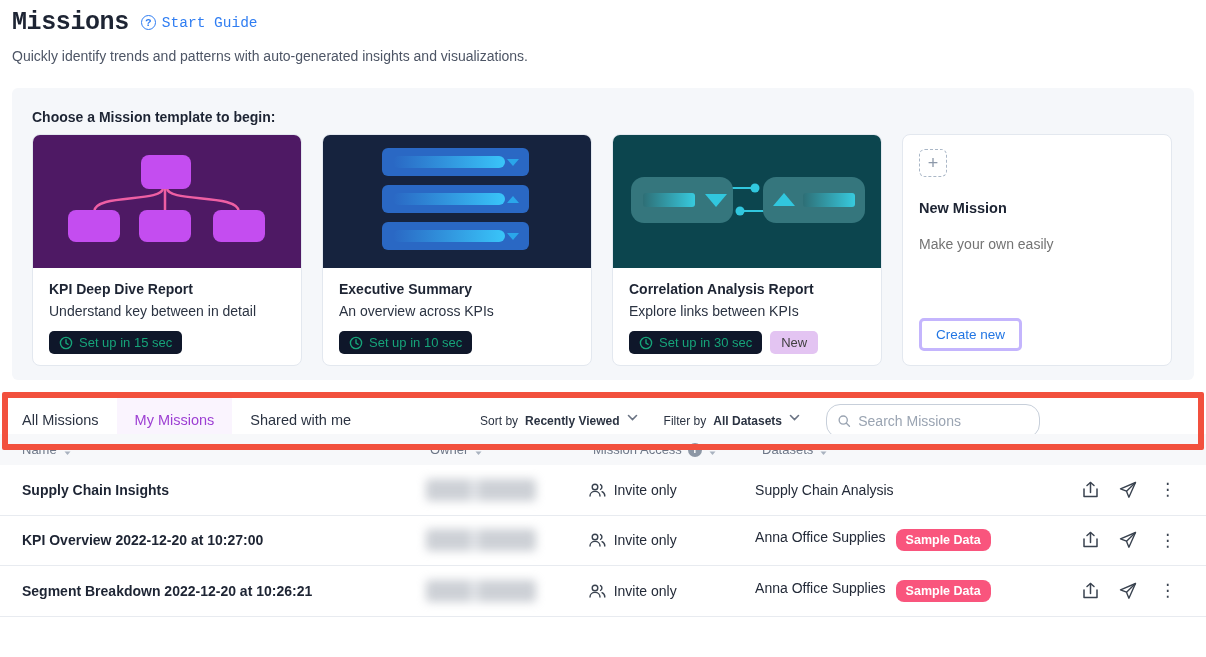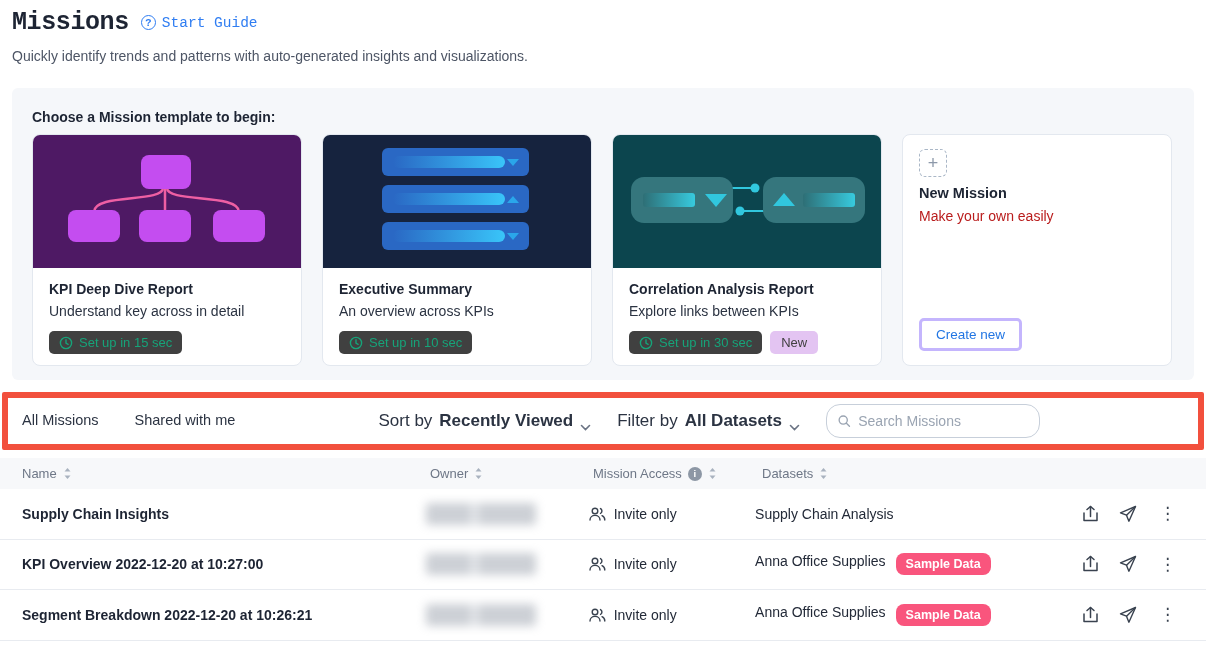--- a/index.html
+++ b/index.html
@@ -17,44 +17,44 @@
   
   .panel { position:absolute; left:12px; top:88px; width:1182px; height:292px; background:#f5f7fa; border-radius:6px; }
   .panel-heading { position:absolute; left:20px; top:21px; font-size:14px; font-weight:700; color:#1d2433; }
   .cards { position:absolute; left:20px; top:46px; display:flex; gap:20px; }
   .card { width:270px; height:232px; background:#fff; border:1px solid #e3e8ef; border-radius:8px; overflow:hidden; cursor:pointer; }
   .thumb { display:block; width:268px; height:133px; }
   .card-body { padding:13px 16px 0; }
   .card-title { font-size:14px; font-weight:700; color:#1d2433; }
   .card-desc { margin-top:6px; font-size:14px; color:#2b3342; }
   .badge-row { margin-top:12px; display:flex; align-items:center; gap:8px; }
-  .setup-badge { display:inline-flex; align-items:center; gap:6px; background:#404040; color:#16a379; font-size:13px; padding:4px 10px; border-radius:5px; }
+  .setup-badge { display:inline-flex; align-items:center; gap:6px; background:#0f172a; color:#16a379; font-size:13px; padding:4px 10px; border-radius:5px; }
   .new-badge { background:#e3c4f2; color:#404040; font-size:13px; padding:4px 11px; border-radius:5px; }
   .card.new-card { padding:14px 16px; position:relative; overflow:visible; }
   .plus-box { width:28px; height:28px; border:1.5px dashed #aab7c7; border-radius:6px; color:#8d99aa; font-size:18px; line-height:1; display:flex; align-items:center; justify-content:center; }
-  .nm-title { margin-top:8px; font-size:14.5px; font-weight:700; color:#1d2433; }
-  .nm-desc { margin-top:7px; font-size:14px; color:#b91c1c; }
+  .nm-title { margin-top:23px; font-size:14.5px; font-weight:700; color:#1d2433; }
+  .nm-desc { margin-top:20px; font-size:14px; color:#737373; }
   .create-btn { position:absolute; left:16px; bottom:14px; background:#fff; border:3px solid #c4b5fd; color:#2276e3; border-radius:5px; font-size:13.5px; font-family:inherit; padding:6px 14px; cursor:pointer; }
 
   
   .toolbar { position:absolute; left:0; top:392px; width:1056px; height:58px; display:flex; align-items:center; background:#fff; }
   .tabs { display:flex; height:100%; margin-left:22px; }
   .tab { display:flex; align-items:center; padding:0 18px; font-size:14.5px; color:#2b3342; cursor:pointer; border-bottom:2px solid transparent; white-space:nowrap; }
   .tab:first-child { padding-left:0; }
   .tab.active { color:#9d3fd3; background:#faf4fe; border-bottom-color:#9d3fd3; }
   .controls { margin-left:auto; display:flex; align-items:center; gap:26px; margin-right:16px; }
-  .dropdown { display:flex; align-items:flex-end; gap:7px; font-size:17px; color:#2b3342; cursor:pointer; white-space:nowrap; }
+  .dropdown { display:flex; align-items:flex-start; gap:7px; font-size:12px; color:#2b3342; cursor:pointer; white-space:nowrap; }
   .dropdown .dd-value { font-weight:700; }
   .search { width:214px; height:34px; background:#fff; border:1px solid #c7cfda; border-radius:14px; display:flex; align-items:center; gap:7px; padding:0 10px; }
   .search input { border:none; outline:none; background:transparent; font-size:14px; color:#333; width:100%; font-family:inherit; }
   .search input::placeholder { color:#9aa4b2; }
   .annotation { position:absolute; left:2px; top:392px; width:1202px; height:58px; border:6px solid #f2503d; border-radius:2px; pointer-events:none; z-index:10; }
 
   
-  .table { position:absolute; left:0; top:458px; width:1206px; }
+  .table { position:absolute; left:0; top:434px; width:1206px; }
   .thead { height:31px; background:#f7f8fa; display:flex; align-items:center; color:#6e7787; font-size:13px; }
   .c1 { width:430px; padding-left:22px; }
   .c2 { width:163px; }
   .c3 { width:169px; display:flex; align-items:center; gap:8px; }
   .c4 { width:330px; display:flex; align-items:flex-start; gap:10px; }
   .c5 { flex:1; display:flex; align-items:center; justify-content:flex-end; gap:20px; padding-right:28px; }
   .hcell { display:flex; align-items:center; gap:6px; cursor:pointer; }
   .info-icon { width:14px; height:14px; border-radius:50%; background:#8d97a5; color:#fff; font-size:9.5px; font-weight:700; display:inline-flex; align-items:center; justify-content:center; font-style:normal; cursor:pointer; }
   .row { height:50.5px; display:flex; align-items:center; border-bottom:1px solid #e8ebf0; font-size:14px; color:#232a38; background:#fff; }
   .row-name { font-weight:700; color:#1d2433; cursor:pointer; }
@@ -90,21 +90,21 @@
           <path d="M132 53 L132 77" stroke="#ee5fa3" stroke-width="2.5" fill="none"></path>
           <path d="M130 53 C130 68 61 58 61 77" stroke="#ee5fa3" stroke-width="2.5" fill="none"></path>
           <path d="M134 53 C134 68 206 58 206 77" stroke="#ee5fa3" stroke-width="2.5" fill="none"></path>
           <rect x="108" y="20" width="50" height="34" rx="8" fill="#c44df0"></rect>
           <rect x="35" y="75" width="52" height="32" rx="8" fill="#c44df0"></rect>
           <rect x="106" y="75" width="52" height="32" rx="8" fill="#c44df0"></rect>
           <rect x="180" y="75" width="52" height="32" rx="8" fill="#c44df0"></rect>
         </svg>
         <div class="card-body">
           <div class="card-title">KPI Deep Dive Report</div>
-          <div class="card-desc">Understand key across in detail</div>
+          <div class="card-desc">Understand key between in detail</div>
           <div class="badge-row">
             <span class="setup-badge">
               <svg width="14" height="14" viewBox="0 0 14 14">
                   <circle cx="7" cy="7" r="5.6" stroke="#16a379" fill="none" stroke-width="1.4"></circle>
                   <path d="M7 3.8v3.3l2.1 1.2" stroke="#16a379" stroke-width="1.4" fill="none" stroke-linecap="round"></path>
                 </svg>
               <span>Set up in 15 sec</span>
             </span>
           </div>
         </div>
@@ -192,20 +192,21 @@
         <div class="nm-desc">Make your own easily</div>
         <button class="create-btn">Create new</button>
       </div>
 
     </div>
   </div>
 
   <div class="toolbar">
     <div class="tabs">
       <div class="tab">All Missions</div>
+      <div class="tab active">My Missions</div>
       <div class="tab">Shared with me</div>
     </div>
     <div class="controls">
       <div class="dropdown">
         <span>Sort by</span>
         <span class="dd-value">Recently Viewed</span>
         <svg width="11" height="7" viewBox="0 0 11 7" fill="none" stroke="#6a7383" stroke-width="1.6" stroke-linecap="round">
             <path d="M1.5 1.5l4 4 4-4"></path>
           </svg>
       </div>

